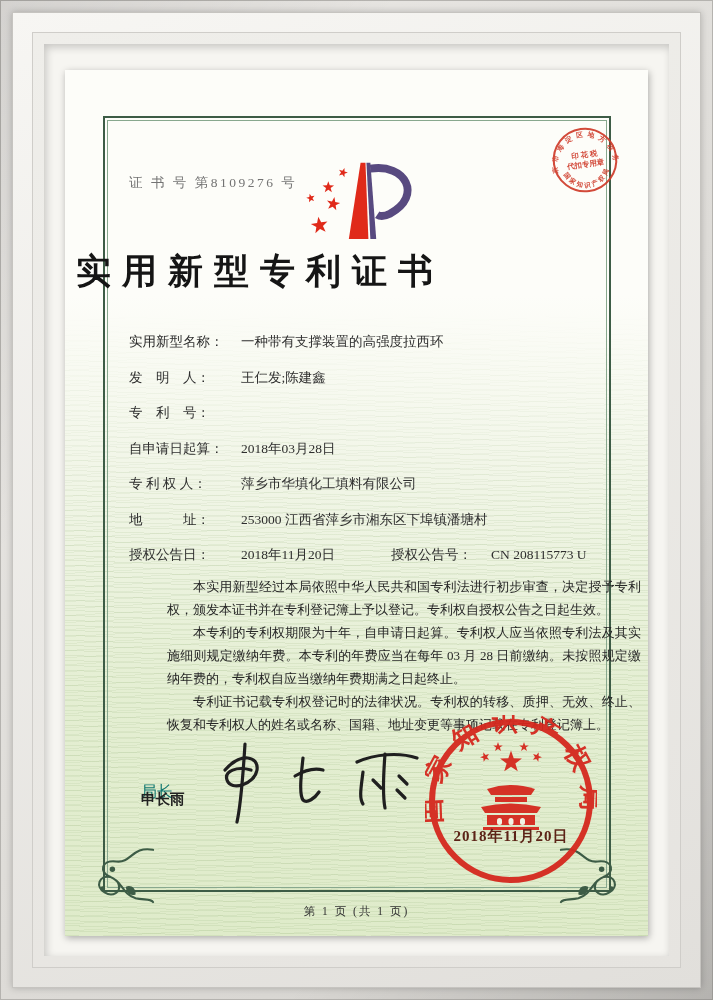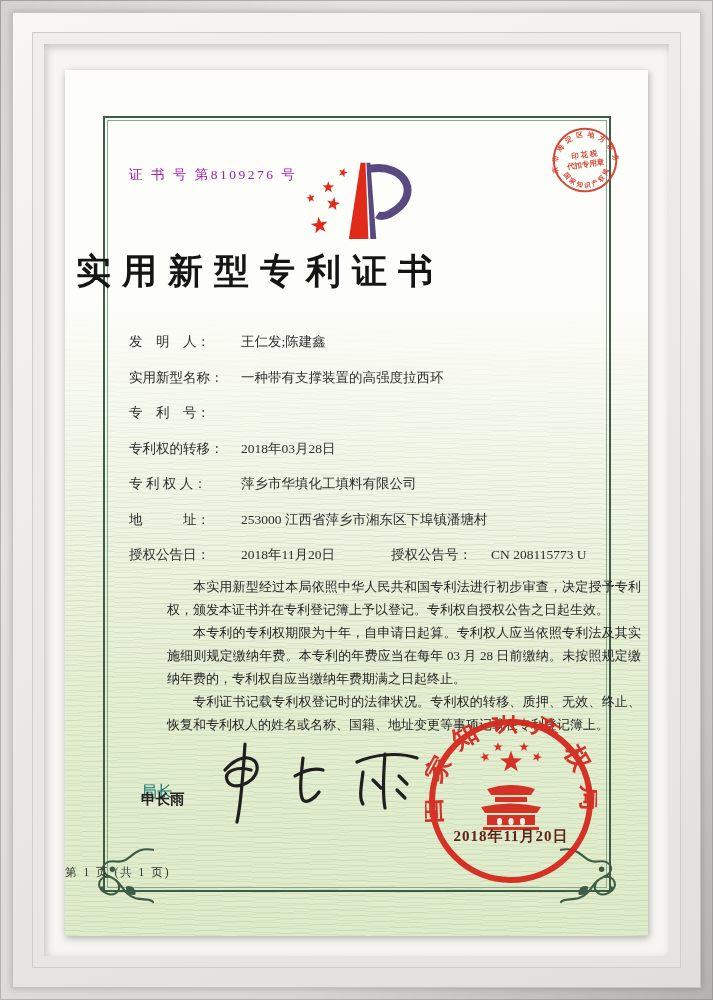--- a/index.html
+++ b/index.html
@@ -23,21 +23,21 @@
         background:linear-gradient(180deg,rgba(231,239,216,0) 26%,rgba(231,239,216,.5) 45%,
                    rgba(224,236,204,.85) 72%,rgba(221,234,199,.95) 100%);}
   .guilloche{position:absolute;inset:0;pointer-events:none;
         background:repeating-linear-gradient(2deg,rgba(122,158,92,.12) 0 1px,transparent 1px 5px),
                    repeating-linear-gradient(-3deg,rgba(122,158,92,.09) 0 1px,transparent 1px 7px);
         -webkit-mask-image:linear-gradient(180deg,transparent 28%,#000 55%);
                 mask-image:linear-gradient(180deg,transparent 28%,#000 55%);}
   .border-frame{position:absolute;left:38px;right:37px;top:46px;bottom:44px;border:2px solid #3d5c46;}
   .border-frame::after{content:"";position:absolute;inset:2px;border:1px solid #88a88e;}
   
-  .cert-no{position:absolute;left:64px;top:96px;font-size:13.5px;letter-spacing:2.5px;color:#a21caf;}
+  .cert-no{position:absolute;left:64px;top:104px;font-size:13.5px;letter-spacing:2.5px;color:#737373;}
   .logo{position:absolute;left:233px;top:86px;}
   .title{position:absolute;top:178px;left:0;right:0;font-size:35px;font-weight:600;
          letter-spacing:11px;text-indent:11px;color:#151515;}
   .fields{position:absolute;left:64px;top:262px;right:30px;}
   .frow{display:flex;margin-bottom:15.5px;font-size:13.5px;line-height:20px;color:#2e2e2e;}
   .frow .lbl{width:112px;flex:none;white-space:pre;}
   .frow .val{flex:1;white-space:pre-wrap;}
   .frow.double .val{flex:none;width:150px;}
   .frow.double .lbl2{width:100px;flex:none;white-space:pre;}
   .paras{position:absolute;left:58px;top:505px;width:474px;font-size:13px;line-height:23px;
@@ -45,21 +45,21 @@
   .paras p{margin:0;text-indent:2em;}
   .sig-title{position:absolute;left:76px;top:712px;font-size:16px;color:#0f766e;}
   .sig-name{position:absolute;left:76px;top:720px;font-size:14.5px;font-weight:600;color:#222;}
   .sig-script{position:absolute;left:142px;top:666px;}
   .seal{position:absolute;left:360px;top:645px;opacity:.95;}
   .seal-date{position:absolute;left:352px;top:757px;width:188px;text-align:center;font-size:15px;
          font-weight:700;color:#5c2317;letter-spacing:1px;}
   .stamp{position:absolute;left:486px;top:56px;transform:rotate(-8deg);opacity:.92;}
   .flourish-left{position:absolute;left:28px;bottom:30px;}
   .flourish-right{position:absolute;right:27px;bottom:30px;transform:scaleX(-1);}
-  .footer{position:absolute;left:0;right:0;top:795px;text-align:left;font-size:11.5px;
+  .footer{position:absolute;left:0;right:0;top:834px;text-align:center;font-size:11.5px;
          letter-spacing:2px;color:#333;}
 </style>
 </head>
 <body>
 
 <div class="photo">
   <div class="frame1"></div>
   <div class="frame2"></div>
   <div class="frame3"></div>
   <div class="mat"></div>
@@ -117,32 +117,32 @@
         <textPath href="#arcBot" startOffset="50%" text-anchor="middle">国家知识产权局</textPath>
       </text>
       <text x="50" y="46" text-anchor="middle" font-size="11" fill="#cf3b2a" font-weight="bold">印 花 税</text>
       <text x="50" y="60" text-anchor="middle" font-size="11" fill="#cf3b2a" font-weight="bold">代扣专用章</text>
     </svg>
 
     <div class="title">实用新型专利证书</div>
 
     <div class="fields">
       <div class="frow">
+        <span class="lbl">实用新型名称：</span>
+        <span class="val">一种带有支撑装置的高强度拉西环</span>
+      </div>
+      <div class="frow">
         <span class="lbl">发　明　人：</span>
         <span class="val">王仁发;陈建鑫</span>
       </div>
       <div class="frow">
-        <span class="lbl">实用新型名称：</span>
-        <span class="val">一种带有支撑装置的高强度拉西环</span>
-      </div>
-      <div class="frow">
         <span class="lbl">专　利　号：</span>
       </div>
       <div class="frow">
-        <span class="lbl">专利权的转移：</span>
+        <span class="lbl">自申请日起算：</span>
         <span class="val">2018年03月28日</span>
       </div>
       <div class="frow">
         <span class="lbl">专 利 权 人：</span>
         <span class="val">萍乡市华填化工填料有限公司</span>
       </div>
       <div class="frow">
         <span class="lbl">地　　　址：</span>
         <span class="val">253000 江西省萍乡市湘东区下埠镇潘塘村</span>
       </div>

